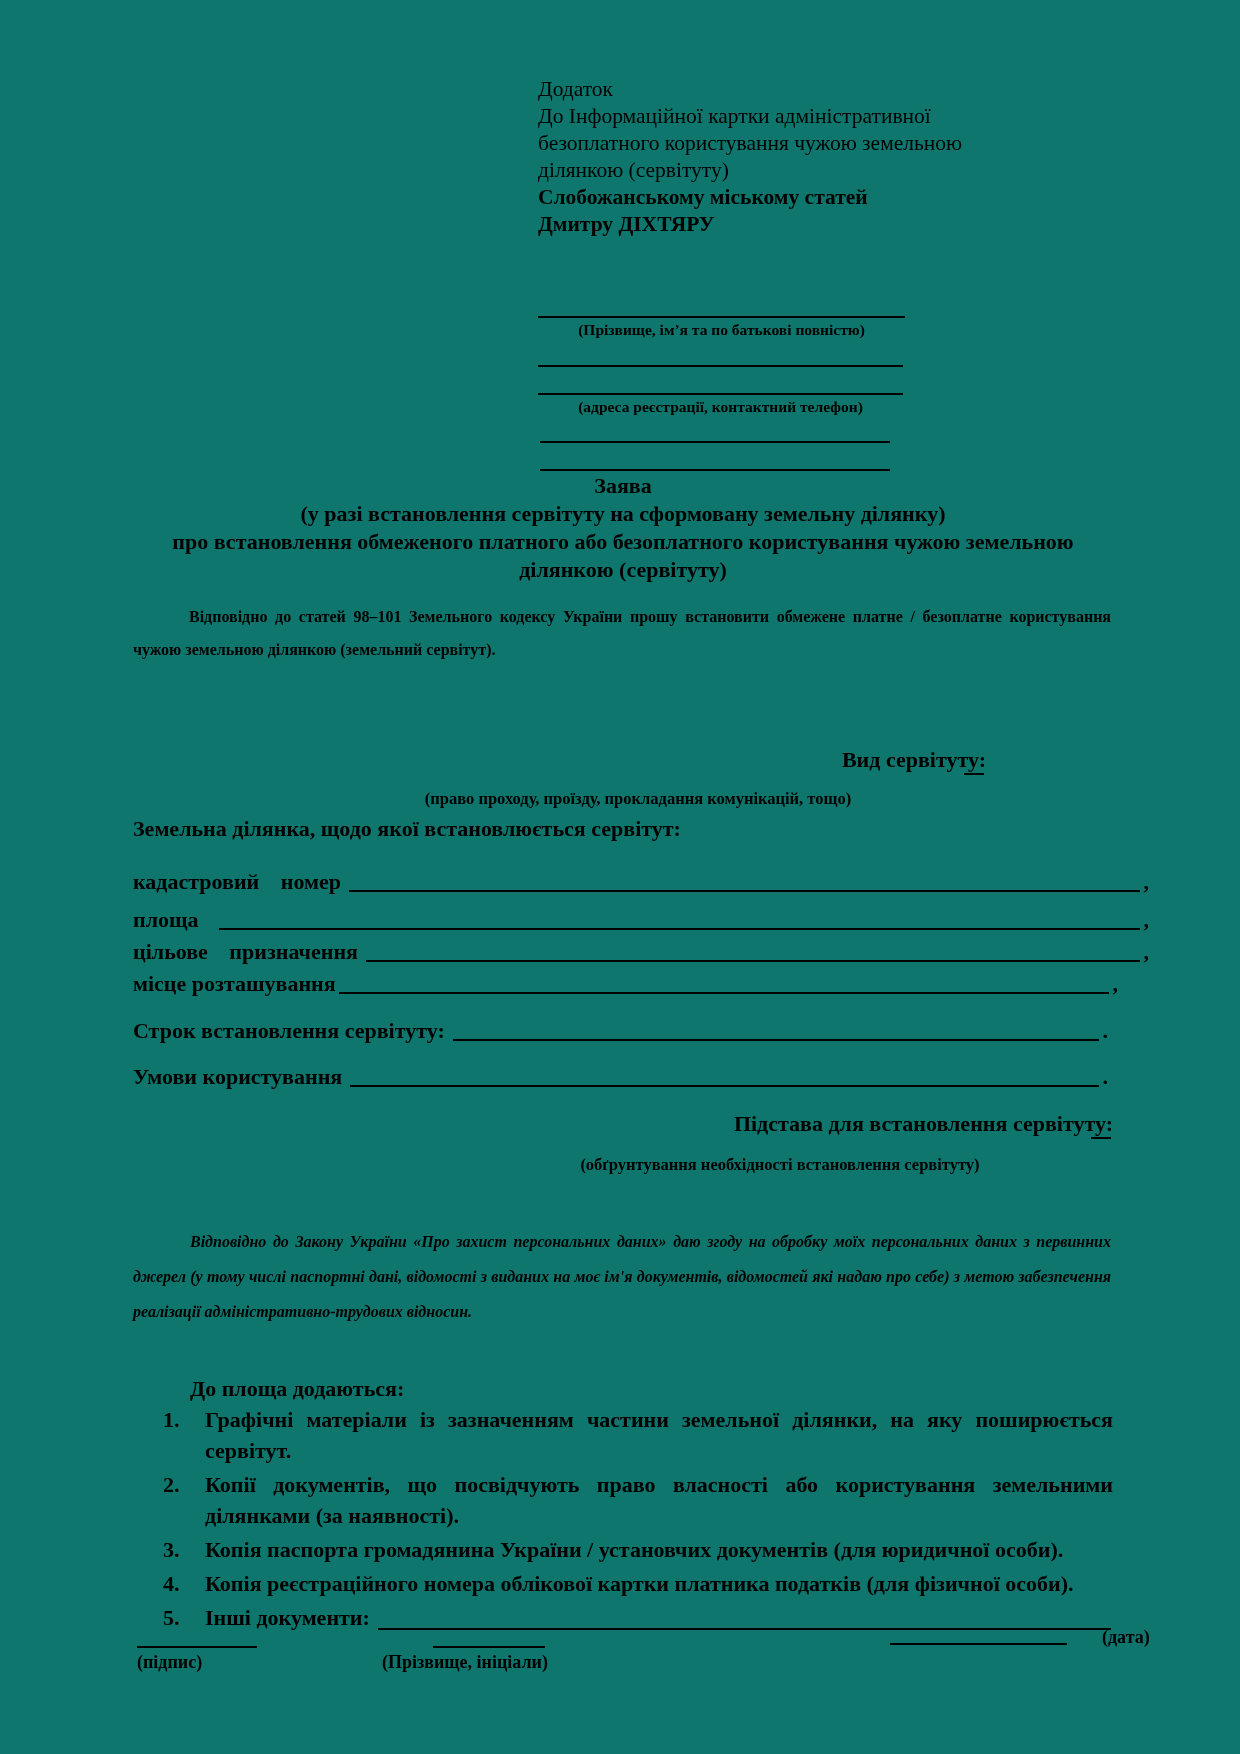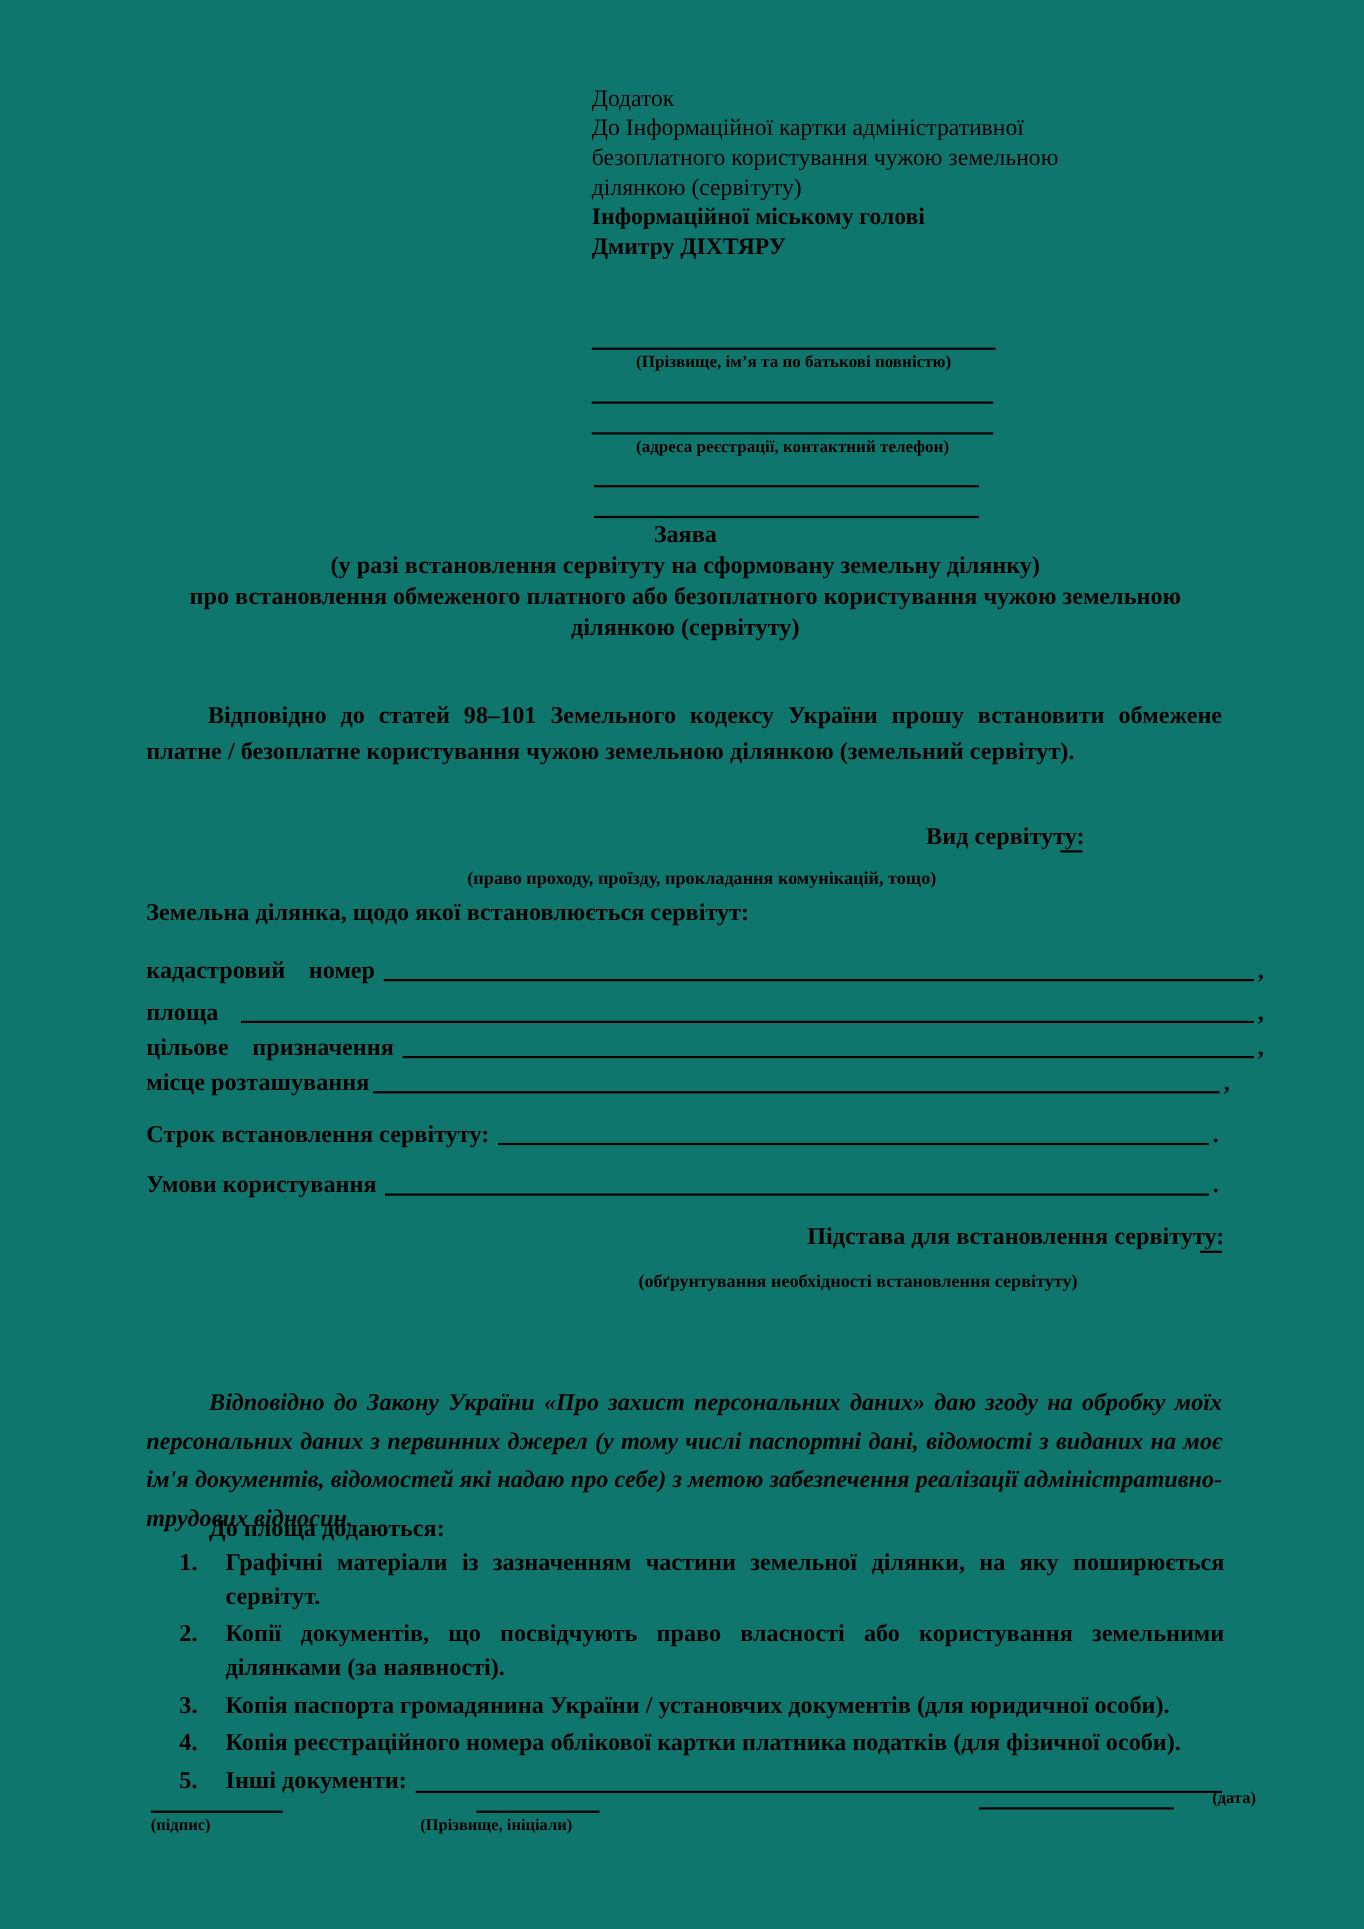--- a/index.html
+++ b/index.html
@@ -12,46 +12,46 @@
   }
   .abs{position:absolute;}
   .annex{left:538px;top:76px;width:460px;font-size:21.5px;line-height:27px;font-weight:400;}
   .annex .addr-bold{font-weight:700;}
   .hr{border-top:2px solid #000;height:0;}
   .cap{font-weight:700;color:#000;}
   .cap-sm{font-size:15.5px;}
   .cap-md{font-size:16.5px;}
   .center{text-align:center;}
   .title-block{left:133px;top:472px;width:980px;text-align:center;font-weight:700;font-size:22px;line-height:28px;}
-  .para{font-size:22px;font-weight:700;text-align:justify;margin-top:33px;}
+  .para{font-size:16px;font-weight:700;text-align:justify;}
   .intro{left:133px;top:600px;width:978px;line-height:33px;text-indent:56px;}
   .consent{left:133px;top:1224px;width:978px;line-height:35px;text-indent:57px;font-style:italic;}
   .frow{display:flex;align-items:flex-end;font-size:22px;font-weight:700;line-height:26px;white-space:nowrap;}
   .fill{flex:1 1 auto;border-bottom:2px solid #000;margin:0 2px 3px 8px;min-width:20px;}
   .punct{margin-left:2px;}
   .wide-words{word-spacing:16px;}
   .heading22{font-size:22px;font-weight:700;line-height:26px;}
   .list{left:163px;top:1404px;width:950px;font-size:22px;font-weight:700;line-height:31px;}
   .li{display:flex;margin-bottom:3px;}
   .li-num{flex:0 0 42px;}
   .li-text{flex:1 1 auto;text-align:justify;}
   .li-fill{flex:1 1 auto;border-bottom:2px solid #000;margin:0 2px 3px 8px;}
-  .foot-cap{font-size:15px;font-weight:700;}
+  .foot-cap{font-size:18px;font-weight:700;}
 </style>
 </head>
 <body>
 
 <div class="page">
 
   <div class="abs annex">
     <div>Додаток</div>
     <div>До Інформаційної картки адміністративної</div>
     <div>безоплатного користування чужою земельною</div>
     <div>ділянкою (сервітуту)</div>
-    <div class="addr-bold">Інформаційної міському голові</div>
+    <div class="addr-bold">Слобожанському міському статей</div>
     <div class="addr-bold">Дмитру ДІХТЯРУ</div>
   </div>
 
   <div class="abs hr" style="left:538px;top:316px;width:367px;"></div>
   <div class="abs cap cap-sm center" style="left:538px;top:321px;width:367px;">(Прізвище, ім’я та по батькові повністю)</div>
 
   <div class="abs hr" style="left:538px;top:365px;width:365px;"></div>
   <div class="abs hr" style="left:538px;top:393px;width:365px;"></div>
   <div class="abs cap cap-sm center" style="left:538px;top:398px;width:365px;">(адреса реєстрації, контактний телефон)</div>
 

